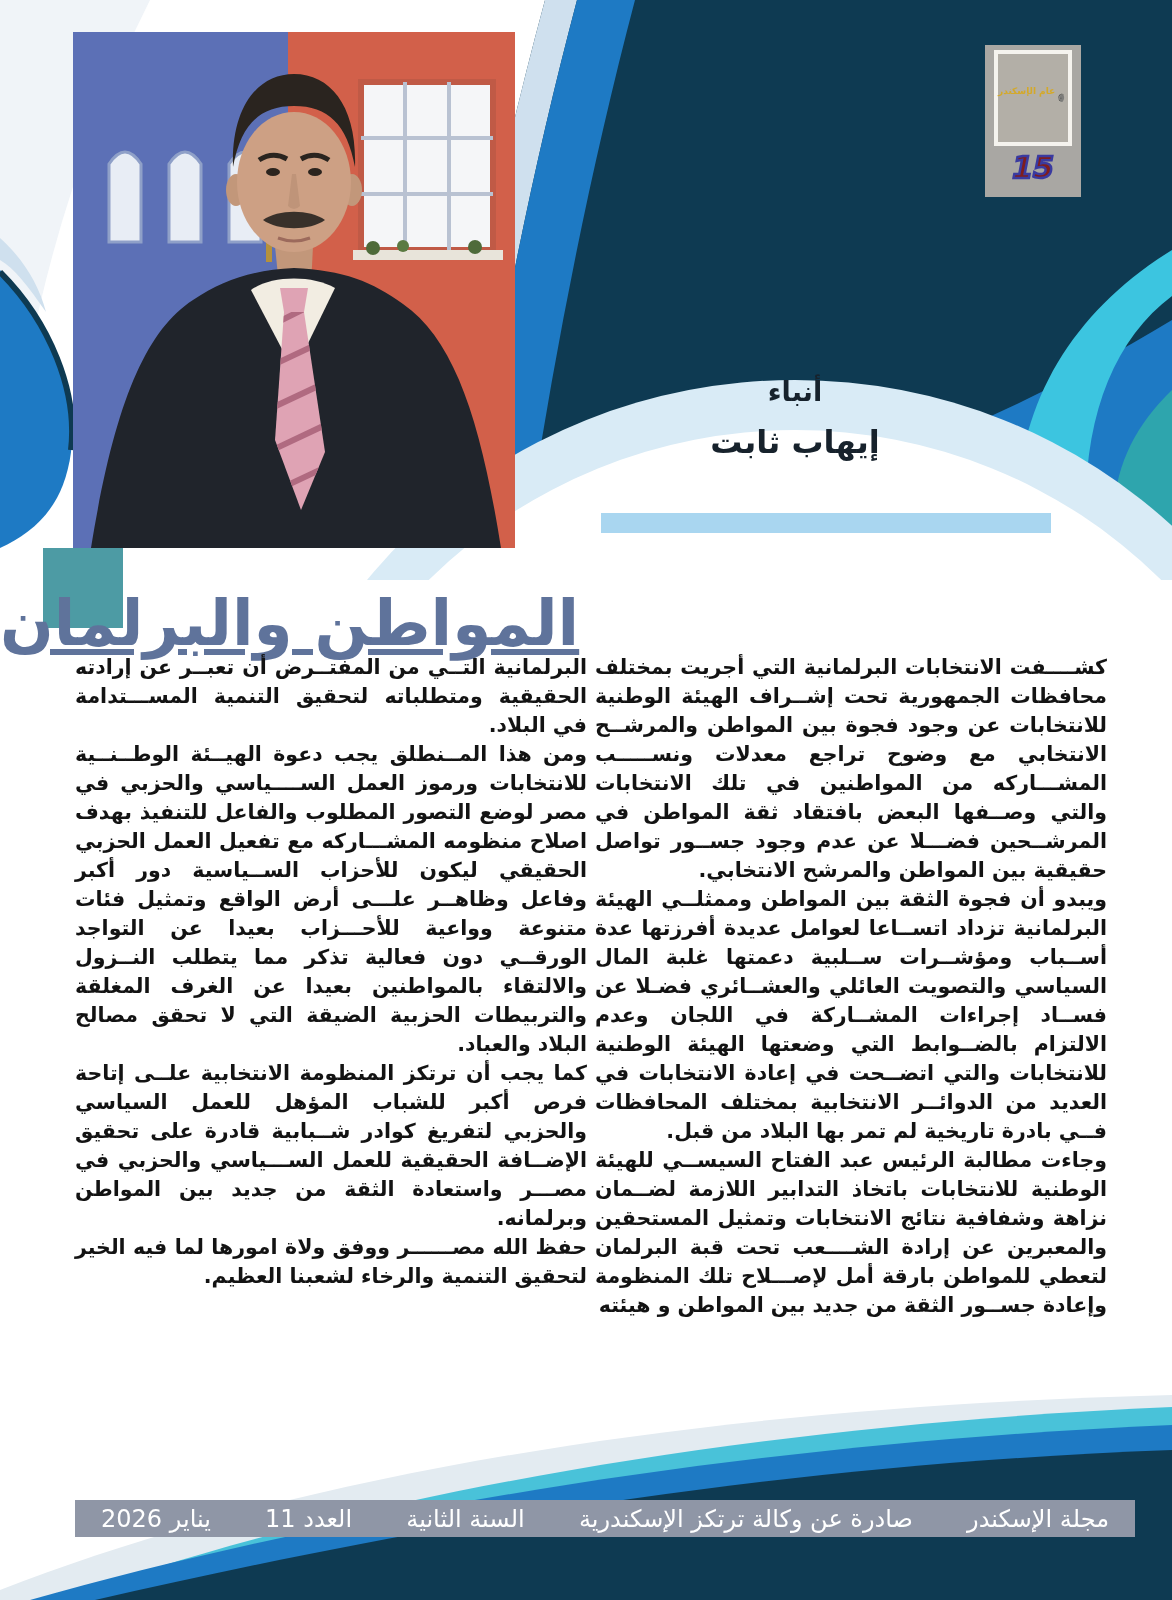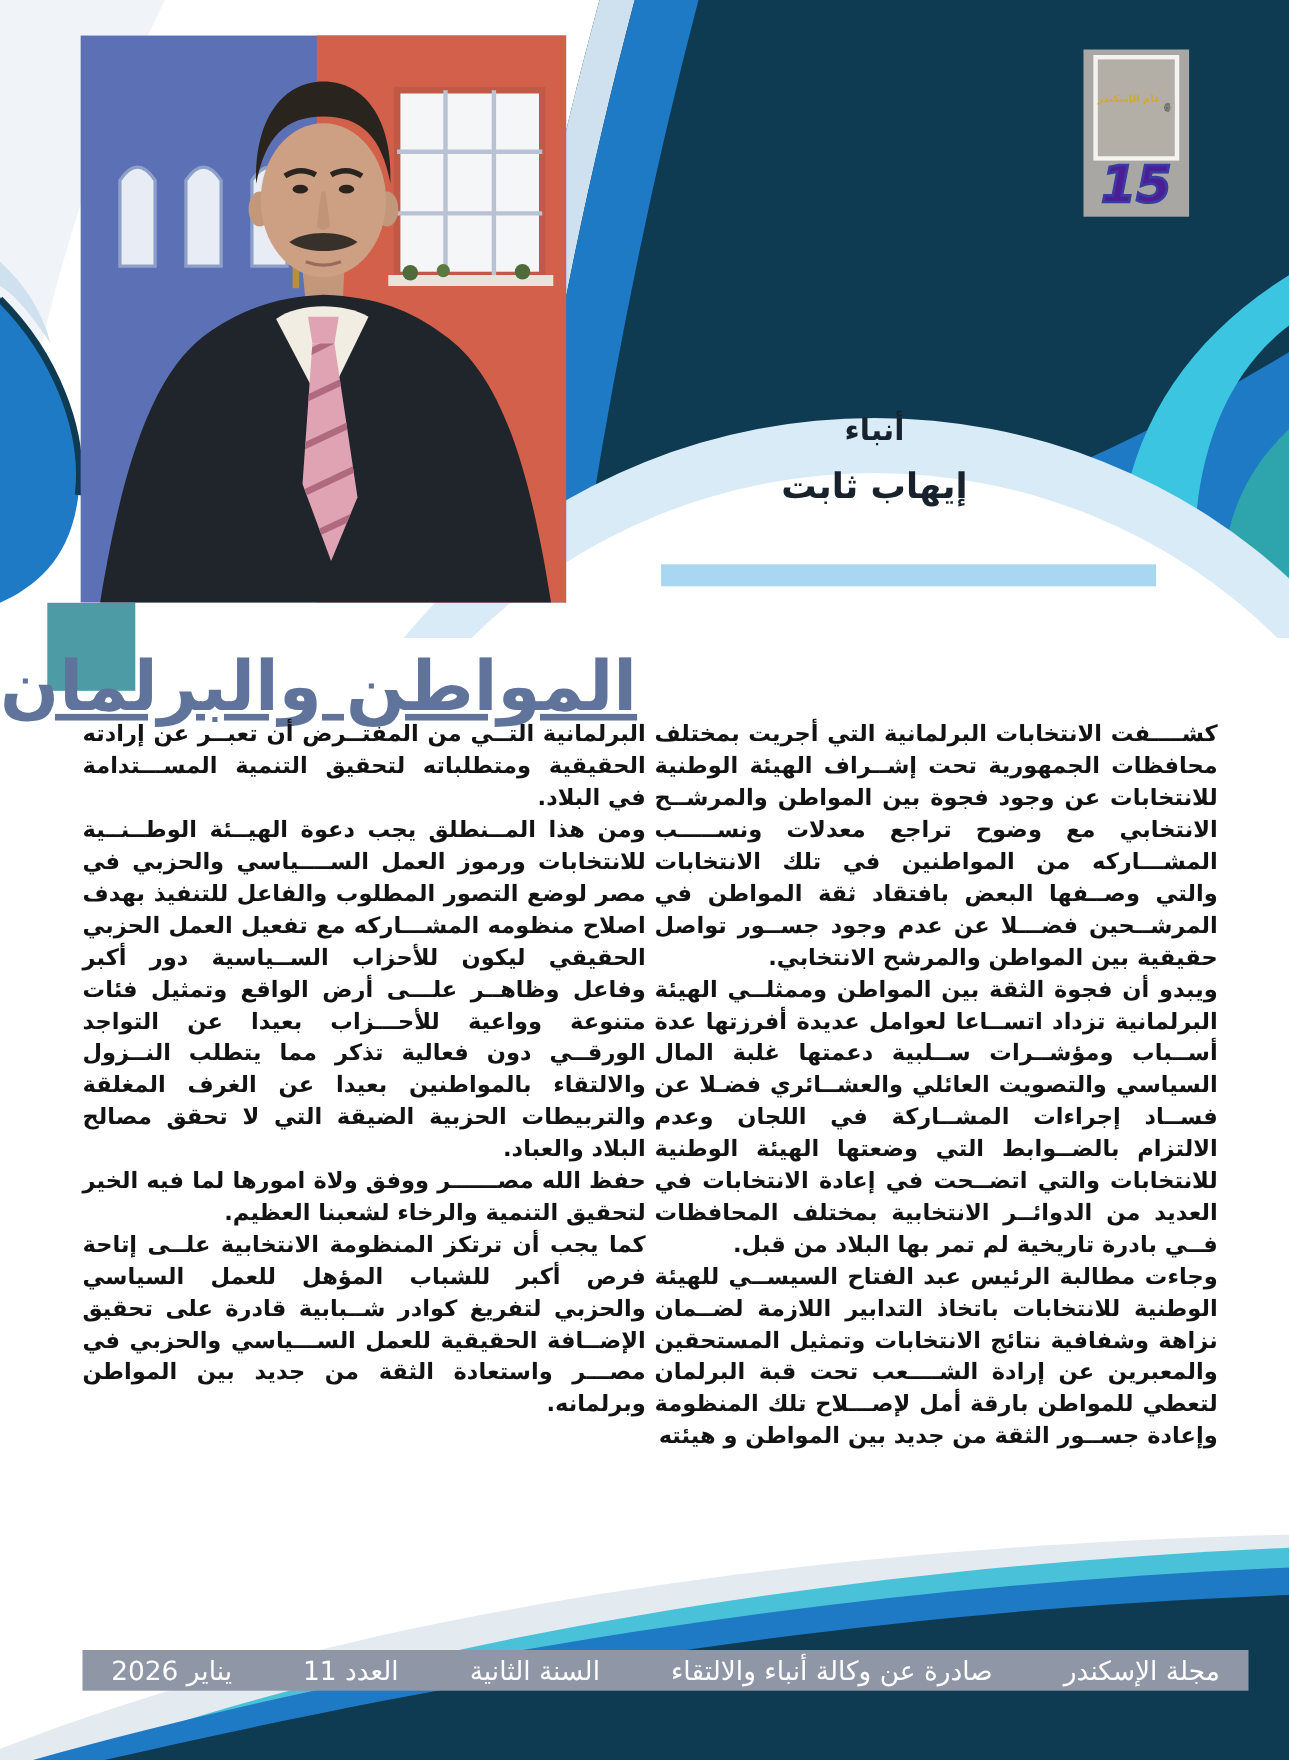--- a/index.html
+++ b/index.html
@@ -13,22 +13,22 @@
   
   #photo-frame{position:absolute;left:73px;top:32px;width:442px;height:516px;z-index:2;overflow:hidden;}
   
   #teal-square{position:absolute;left:43px;top:548px;width:80px;height:80px;background:#4d9ba4;z-index:1;}
   
   #stamp{position:absolute;left:985px;top:45px;width:96px;height:152px;background:#a9a7a3;z-index:3;
          display:flex;flex-direction:column;align-items:center;}
   #stamp-inner{margin-top:5px;width:78px;height:96px;background:#b3afa7;border:4px solid #f5f3ee;
                display:flex;flex-direction:row;align-items:center;justify-content:flex-start;box-sizing:border-box;}
   #stamp-caption{font-size:9px;font-weight:700;color:#d4a92a;letter-spacing:1px;margin-top:-14px;white-space:nowrap;}
-  #stamp-number{margin-top:-2px;font-size:46px;line-height:48px;font-weight:700;font-style:italic;
-                color:#4c1d95;-webkit-text-stroke:2.5px #3a3aa0;text-shadow:0 0 1px #3a3aa0;}
+  #stamp-number{margin-top:-2px;font-size:30px;line-height:48px;font-weight:700;font-style:italic;
+                color:#7f1d1d;-webkit-text-stroke:2.5px #3a3aa0;text-shadow:0 0 1px #3a3aa0;}
   
   #byline{position:absolute;left:595px;top:376px;width:400px;text-align:center;z-index:3;color:#17222c;direction:rtl;}
   #byline-label{font-size:27px;font-weight:700;}
   #byline-author{font-size:32px;font-weight:700;margin-top:16px;}
   #byline-bar{position:absolute;left:601px;top:513px;width:450px;height:20px;background:#a9d6f0;z-index:3;}
   
   #headline{position:absolute;top:574px;left:0;width:1172px;text-align:left;z-index:4;
             font-size:63px;line-height:100px;font-weight:700;color:#5f739b;text-decoration:underline;}
   
   .col{position:absolute;top:653px;width:512px;z-index:4;direction:rtl;}
@@ -158,33 +158,33 @@
   <div id="headline">المواطن والبرلمان</div>
 
   <div class="col" id="col-right">
     <p>كشــــفت الانتخابات البرلمانية التي أجريت بمختلف محافظات الجمهورية تحت إشــراف الهيئة الوطنية للانتخابات عن وجود فجوة بين المواطن والمرشــح الانتخابي مع وضوح تراجع معدلات ونســـــب المشـــاركه من المواطنين في تلك الانتخابات والتي وصــفها البعض بافتقاد ثقة المواطن في المرشــحين فضـــلا عن عدم وجود جســور تواصل حقيقية بين المواطن والمرشح الانتخابي.</p>
     <p>ويبدو أن فجوة الثقة بين المواطن وممثلــي الهيئة البرلمانية تزداد اتســاعا لعوامل عديدة أفرزتها عدة أســباب ومؤشــرات ســلبية دعمتها غلبة المال السياسي والتصويت العائلي والعشــائري فضـلا عن فســاد إجراءات المشــاركة في اللجان وعدم الالتزام بالضــوابط التي وضعتها الهيئة الوطنية للانتخابات والتي اتضــحت في إعادة الانتخابات في العديد من الدوائــر الانتخابية بمختلف المحافظات فــي بادرة تاريخية لم تمر بها البلاد من قبل.</p>
     <p>وجاءت مطالبة الرئيس عبد الفتاح السيســي للهيئة الوطنية للانتخابات باتخاذ التدابير اللازمة لضــمان نزاهة وشفافية نتائج الانتخابات وتمثيل المستحقين والمعبرين عن إرادة الشــــعب تحت قبة البرلمان لتعطي للمواطن بارقة أمل لإصـــلاح تلك المنظومة وإعادة جســور الثقة من جديد بين المواطن و هيئته</p>
   </div>
   <div class="col" id="col-left">
     <p>البرلمانية التــي من المفتــرض أن تعبــر عن إرادته الحقيقية ومتطلباته لتحقيق التنمية المســـتدامة في البلاد.</p>
     <p>ومن هذا المــنطلق يجب دعوة الهيــئة الوطــنــية للانتخابات ورموز العمل الســــياسي والحزبي في مصر لوضع التصور المطلوب والفاعل للتنفيذ بهدف اصلاح منظومه المشـــاركه مع تفعيل العمل الحزبي الحقيقي ليكون للأحزاب الســياسية دور أكبر وفاعل وظاهــر علـــى أرض الواقع وتمثيل فئات متنوعة وواعية للأحـــزاب بعيدا عن التواجد الورقــي دون فعالية تذكر مما يتطلب النــزول والالتقاء بالمواطنين بعيدا عن الغرف المغلقة والتربيطات الحزبية الضيقة التي لا تحقق مصالح البلاد والعباد.</p>
+    <p>كما يجب أن ترتكز المنظومة الانتخابية علــى إتاحة فرص أكبر للشباب المؤهل للعمل السياسي والحزبي لتفريغ كوادر شــبابية قادرة على تحقيق الإضــافة الحقيقية للعمل الســـياسي والحزبي في مصـــر واستعادة الثقة من جديد بين المواطن وبرلمانه.</p>
     <p>حفظ الله مصــــــر ووفق ولاة امورها لما فيه الخير لتحقيق التنمية والرخاء لشعبنا العظيم.</p>
-    <p>كما يجب أن ترتكز المنظومة الانتخابية علــى إتاحة فرص أكبر للشباب المؤهل للعمل السياسي والحزبي لتفريغ كوادر شــبابية قادرة على تحقيق الإضــافة الحقيقية للعمل الســـياسي والحزبي في مصـــر واستعادة الثقة من جديد بين المواطن وبرلمانه.</p>
   </div>
 
   <svg id="bottom-banner" viewBox="0 0 1172 205" preserveAspectRatio="none" aria-hidden="true">
     <rect width="1172" height="205" fill="#ffffff"></rect>
     <path d="M0,195 C300,78 700,12 1172,0 L1172,205 L0,205 Z" fill="#e3ebf1"></path>
     <path d="M60,205 C350,100 750,30 1172,12 L1172,205 Z" fill="#49c2d9"></path>
     <path d="M30,205 C350,115 750,48 1172,30 L1172,205 Z" fill="#1e7ac4"></path>
     <path d="M95,205 C400,135 760,70 1172,55 L1172,205 Z" fill="#0e3a52"></path>
   </svg>
 
   <div id="footer-bar">
     <span class="footer-item">مجلة الإسكندر</span>
-    <span class="footer-item">صادرة عن وكالة أنباء والالتقاء</span>
+    <span class="footer-item">صادرة عن وكالة ترتكز الإسكندرية</span>
     <span class="footer-item">السنة الثانية</span>
     <span class="footer-item">العدد  11</span>
     <span class="footer-item">يناير 2026</span>
   </div>
 
 </div>
 
 </body></html>

